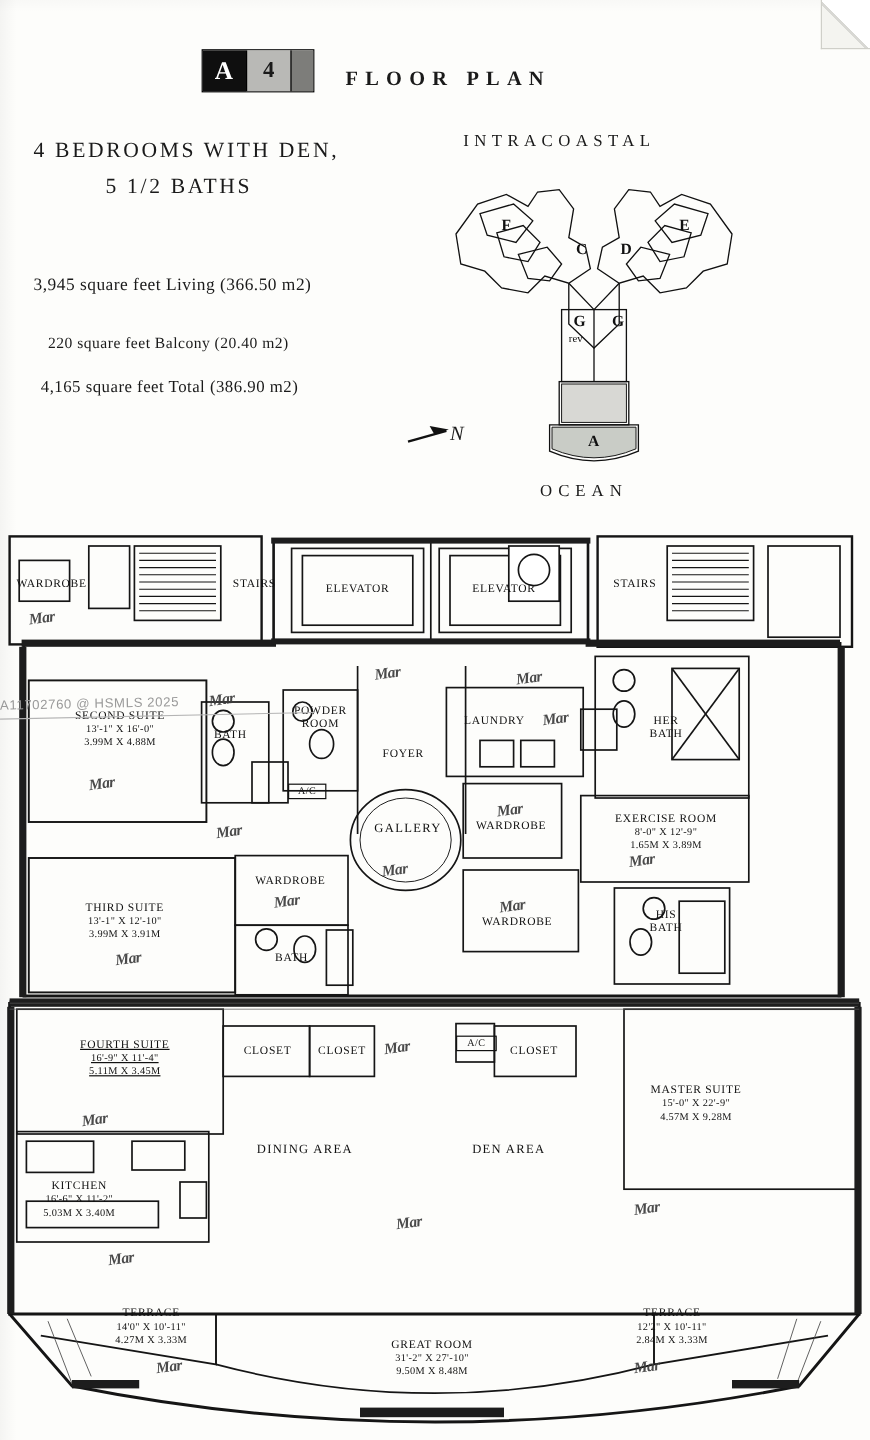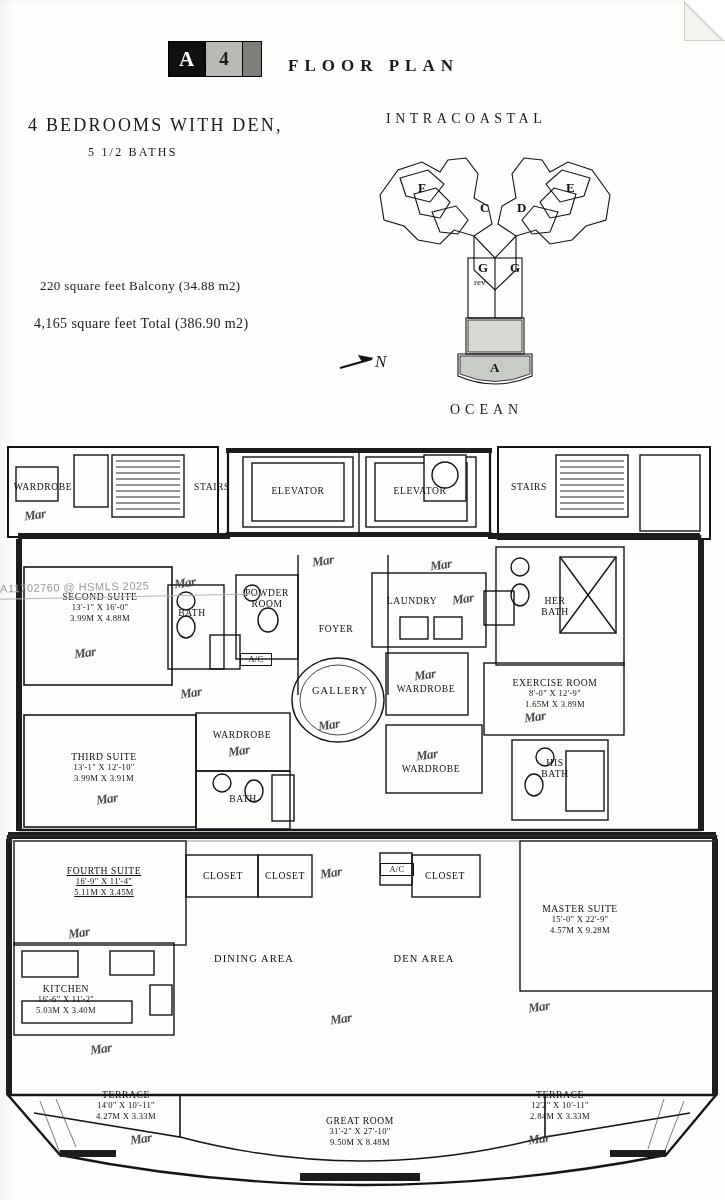--- a/index.html
+++ b/index.html
@@ -51,21 +51,21 @@
   .floorplan-title{
     position:absolute;left:288px;top:56px;
     font-size:17px;letter-spacing:6px;font-weight:bold;
   }
   .hdr-line1{
     position:absolute;left:28px;top:115px;
     font-size:18px;letter-spacing:2.2px;
   }
   .hdr-line2{
     position:absolute;left:88px;top:145px;
-    font-size:12px;letter-spacing:2.2px;
+    font-size:18px;letter-spacing:2.2px;
   }
   .area1{position:absolute;left:28px;top:230px;font-size:14.5px;letter-spacing:.4px;}
   .area2{position:absolute;left:40px;top:278px;font-size:13px;letter-spacing:.4px;}
   .area3{position:absolute;left:34px;top:316px;font-size:14px;letter-spacing:.4px;}
   .intracoastal{
     position:absolute;left:386px;top:111px;
     font-size:14px;letter-spacing:4.5px;
   }
   .ocean{
     position:absolute;left:450px;top:402px;
@@ -126,21 +126,22 @@
   <div class="corner-fold"></div>
 
   <div class="plan-badge">
     <div class="b1">A</div>
     <div class="b2">4</div>
     <div class="b3"></div>
   </div>
   <div class="floorplan-title">FLOOR PLAN</div>
   <div class="hdr-line1">4 BEDROOMS WITH DEN,</div>
   <div class="hdr-line2">5 1/2 BATHS</div>
-  <div class="area2">220 square feet Balcony (34.88 m2)</div>
+  <div class="area1">3,945 square feet Living (366.50 m2)</div>
+  <div class="area2">220 square feet Balcony (20.40 m2)</div>
   <div class="area3">4,165 square feet Total (386.90 m2)</div>
 
   <div class="intracoastal">INTRACOASTAL</div>
   <div class="ocean">OCEAN</div>
   <div class="north-label">N</div>
   <svg class="north-arrow" width="42" height="26">
     <path d="M2 18 L34 9" stroke="#111" stroke-width="2" fill="none"></path>
     <path d="M36 8 L20 5 L24 12 Z" fill="#111"></path>
   </svg>
 

